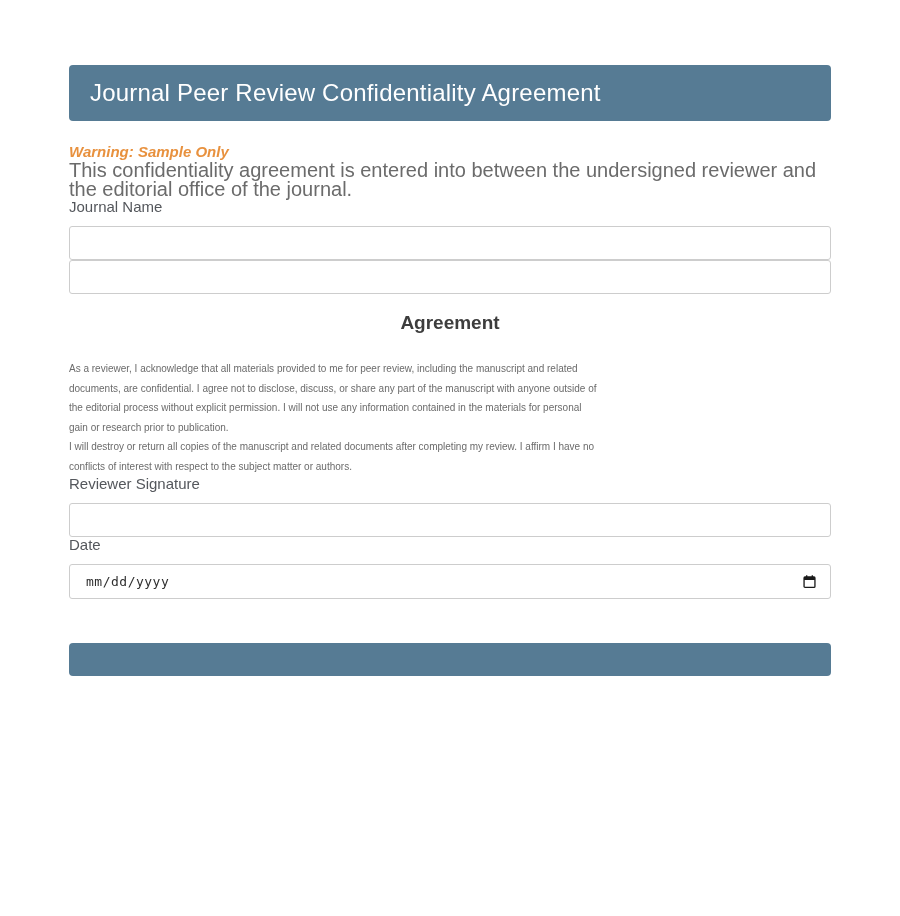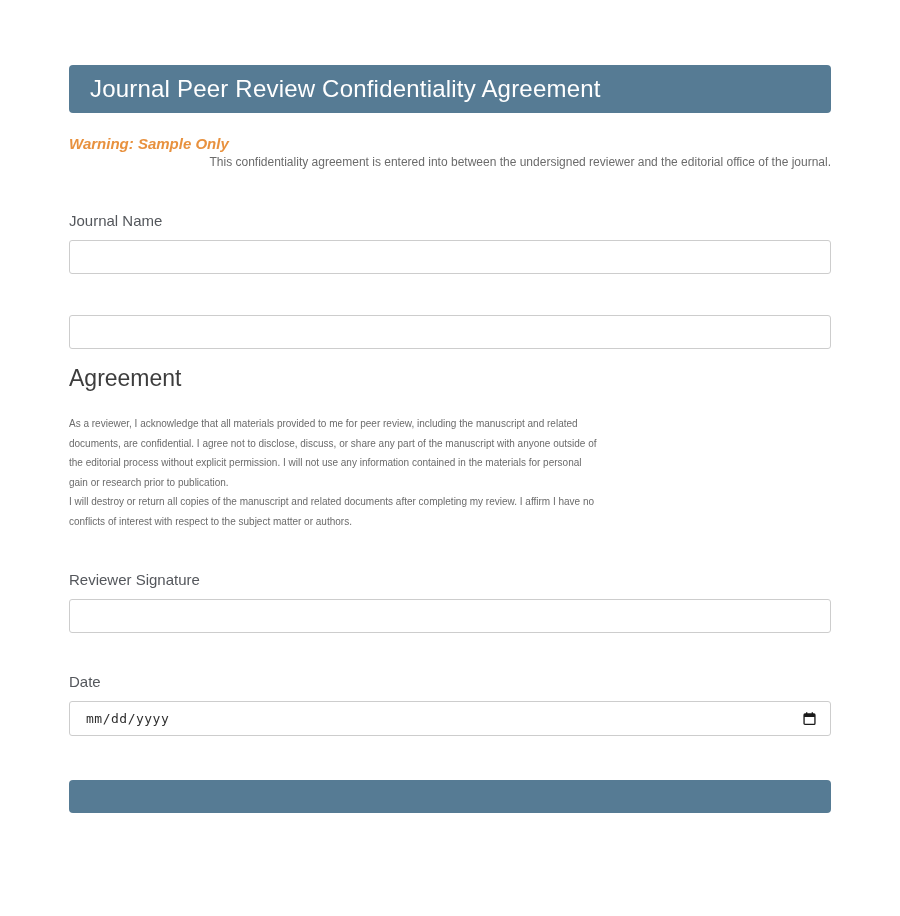--- a/index.html
+++ b/index.html
@@ -14,52 +14,52 @@
   }
   *{margin:0;padding:0;box-sizing:border-box;}
   html,body{background:#ffffff;}
   body{
     width:900px;height:916px;
     font-family:"Liberation Sans",sans-serif;
     overflow:hidden;
   }
   .page{width:762px;margin:0 auto;padding-top:65px;}
   .header-bar{
-    height:48px;background:var(--header-bg);
+    height:56px;background:var(--header-bg);
     border-radius:4px;display:flex;align-items:center;
     padding-left:21px;
     text-align:center;
   }
   .form-title{
     color:var(--title-color);font-size:24px;font-weight:400;
     letter-spacing:.2px;
   }
   .intro{margin-top:21px;}
   .warning-text{
     color:var(--warning-color);font-style:italic;
     font-size:15px;line-height:19px;font-weight:bold;
   }
   .description{
-    color:var(--body-text);font-size:12px;line-height:19px;text-align:right;
+    color:var(--body-text);font-size:20px;line-height:19px;
   }
-  .field-group{margin-top:41px;}
+  .field-group{}
   .field-group.first{margin-top:23px;}
   .field-label{
     display:block;color:var(--label-color);
     font-size:15px;line-height:15px;margin-bottom:12px;
   }
   .text-input{
     width:100%;height:34px;border:1px solid var(--input-border);
     border-radius:3px;background:#ffffff;outline:none;
     font-size:15px;color:#333;padding:0 10px;
     font-family:"Liberation Sans",sans-serif;
   }
   .agreement-heading{
     margin-top:17px;color:var(--heading-color);
-    font-size:23px;font-weight:normal;line-height:24px;
+    font-size:19px;font-weight:bold;line-height:24px;text-align:center;
   }
   .agreement-body{
     margin-top:24px;color:var(--body-text);
     font-size:10px;line-height:19.5px;white-space:pre-line;
   }
   .sig-group{}
   .date-input{
     width:100%;height:35px;border:1px solid var(--input-border);
     border-radius:3px;background:#ffffff;display:flex;
     align-items:center;justify-content:space-between;

